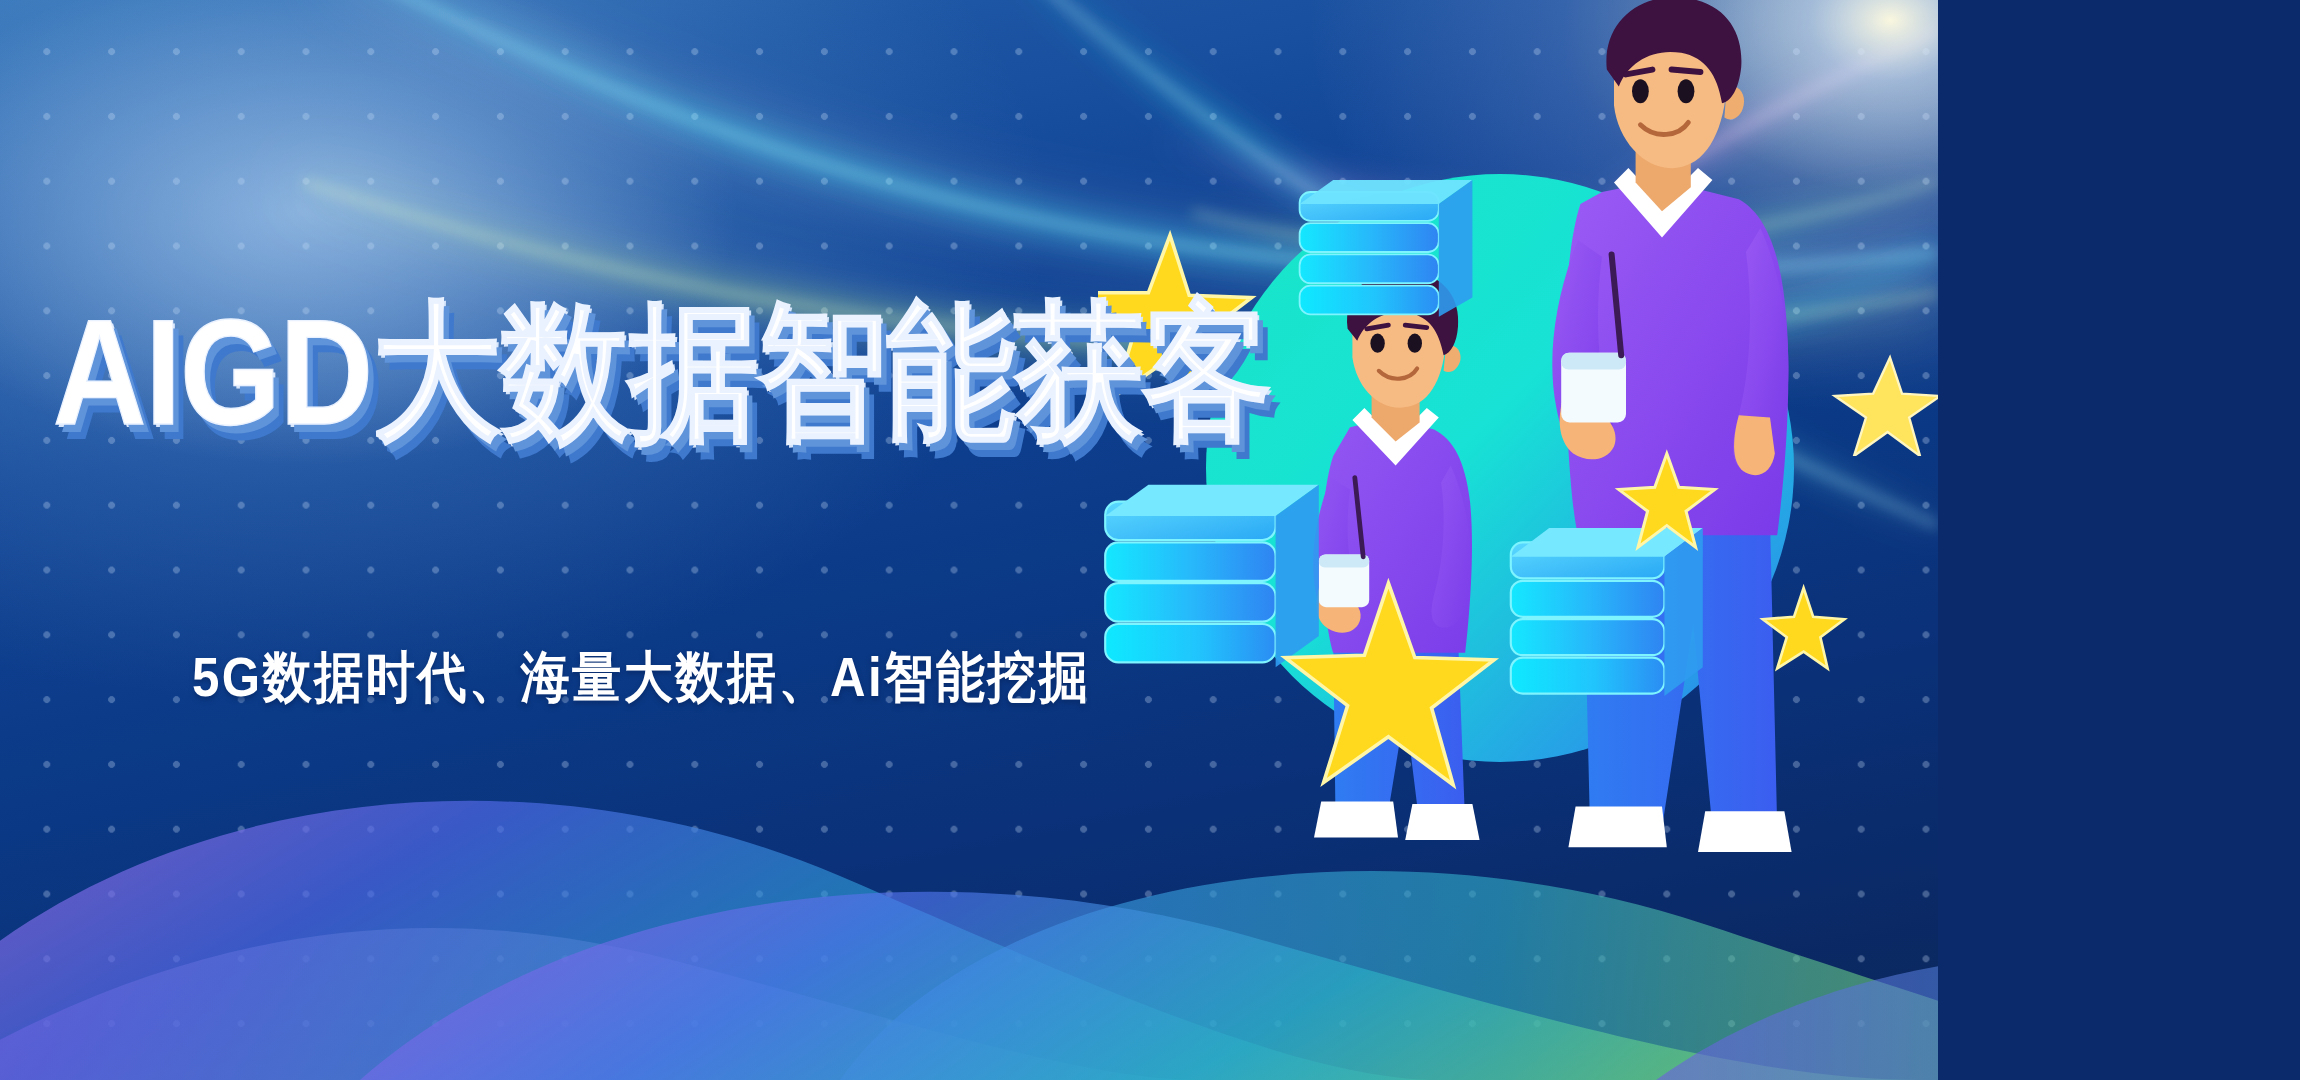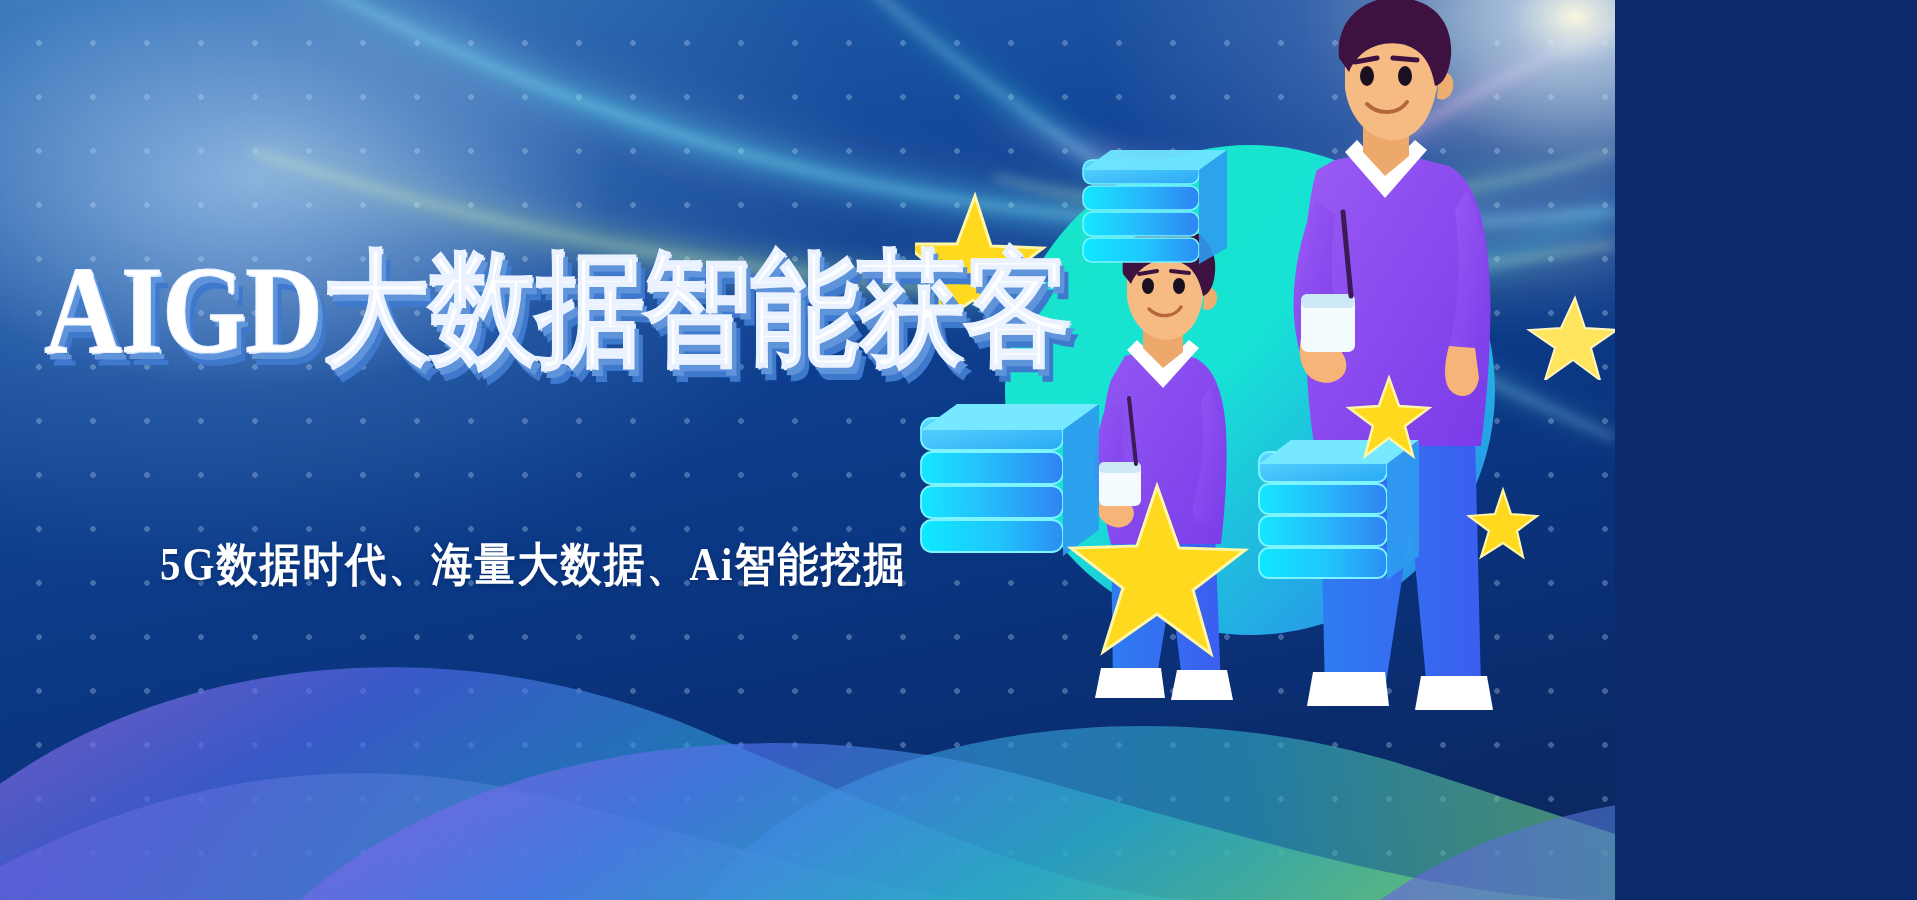--- a/index.html
+++ b/index.html
@@ -11,21 +11,20 @@
   }
 
   #banner {
     position:relative;
     width:1615px; height:900px;
     overflow:hidden;
     background:
       radial-gradient(ellipse 900px 560px at 14% 20%, rgba(120,175,225,0.50) 0%, rgba(120,175,225,0.18) 42%, rgba(120,175,225,0) 72%),
       radial-gradient(ellipse 700px 480px at 97% 2%, rgba(255,250,215,0.55) 0%, rgba(190,200,240,0.18) 38%, rgba(0,0,0,0) 68%),
       linear-gradient(168deg, #2f6fb5 0%, #1d56a4 14%, #104395 33%, #0b3a87 52%, #0a3179 70%, #0a2a68 86%, #0b2659 100%);
-    font-family: Liberation Serif, serif;
   }
 
   
   .dots {
     position:absolute; inset:0;
     background-image:radial-gradient(circle, rgba(205,225,250,0.30) 2.6px, rgba(205,225,250,0) 3.1px);
     background-size:54px 54px;
     background-position:12px 16px;
     z-index:2;
   }

